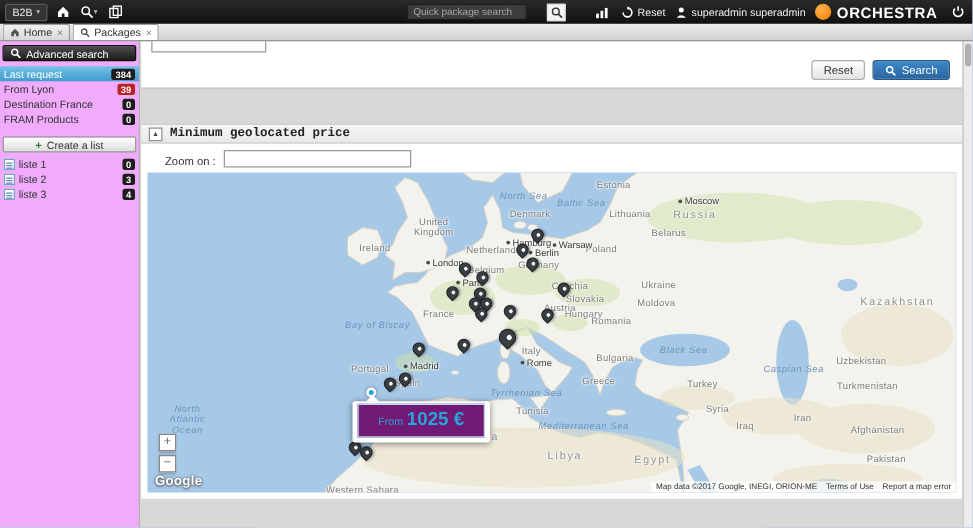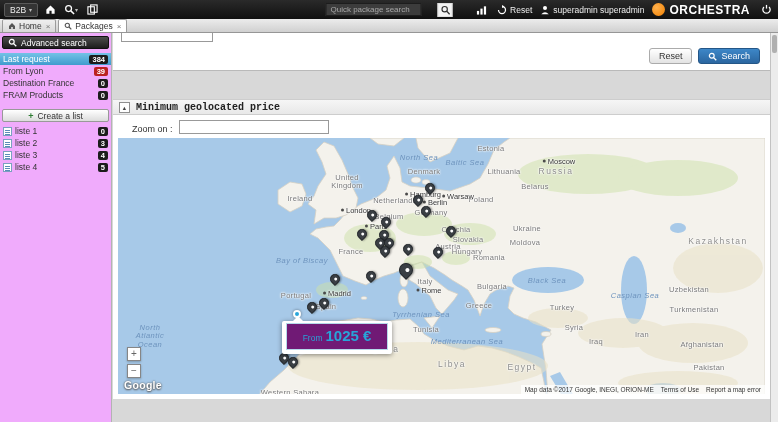--- a/index.html
+++ b/index.html
@@ -220,25 +220,20 @@
       </div>
       <div class="side-item">
         <span class="list-icon"></span>
         <span class="side-label">liste 2</span>
         <span class="badge">3</span>
       </div>
       <div class="side-item">
         <span class="list-icon"></span>
         <span class="side-label">liste 3</span>
         <span class="badge">4</span>
-      </div>
-      <div class="side-item">
-        <span class="list-icon"></span>
-        <span class="side-label">liste 4</span>
-        <span class="badge">5</span>
       </div>
     </div>
 </div>
 
 <div class="main">
 
   <div class="form-panel">
     <input class="partial-input" style="">
     <div class="form-actions">
       <button class="btn">

